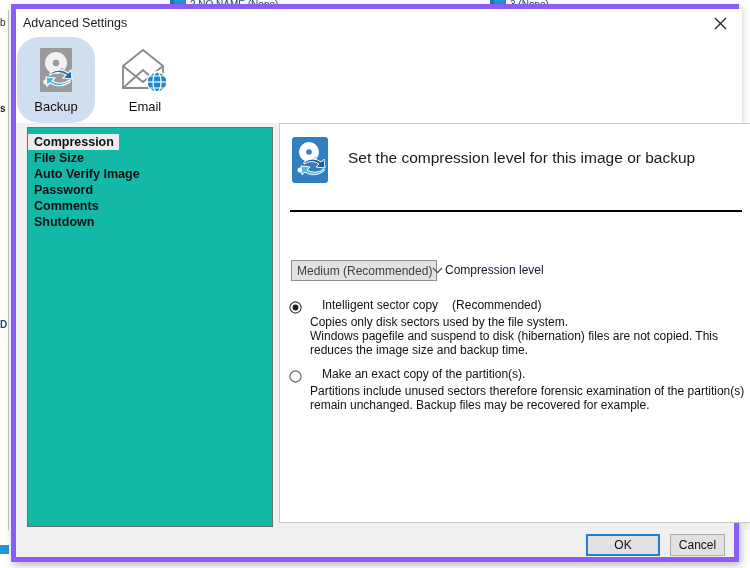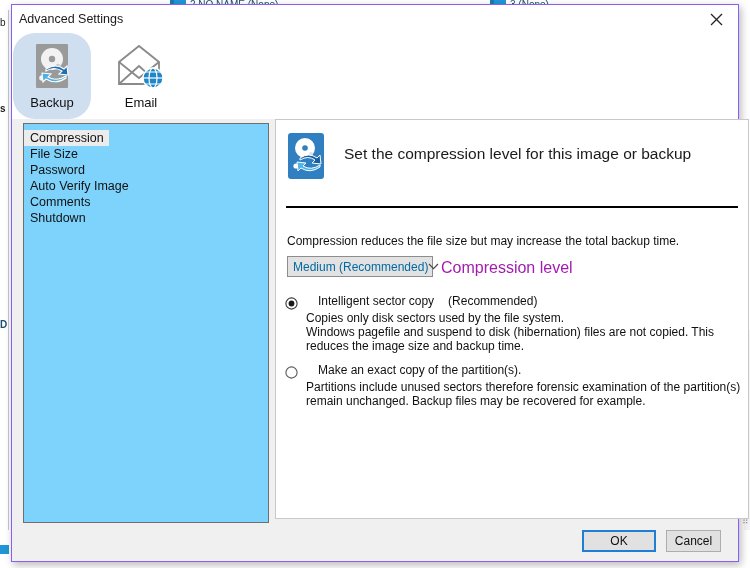--- a/index.html
+++ b/index.html
@@ -55,21 +55,21 @@
   .bg-dots {
     position: absolute; left: 742px; top: 518px;
     font-size: 9px; color: #9a9a9a; letter-spacing: 1px; line-height: 7px;
   }
 
   
   #dialog {
     position: absolute; left: 11px; top: 4px;
     width: 728px; height: 558px;
     background: #f0f0f0;
-    border: 1px solid #8b5cf6;
+    border: 5px solid #8b5cf6;
     box-shadow: 2px 3px 8px rgba(0,0,0,0.28);
   }
   .titlebar {
     position: absolute; left: 0; top: 0; width: 726px; height: 28px;
     background: #ffffff;
   }
   .title-text {
     position: absolute; left: 7px; top: 6px;
     font-size: 12.5px; color: #1a1a1a;
     line-height: 16px;
@@ -101,24 +101,25 @@
     display: flex; align-items: center; justify-content: center;
   }
   .tab .tab-label {
     font-size: 13px; color: #111; margin-top: 2px;
   }
 
   
   .listbox {
     position: absolute; left: 11px; top: 118px;
     width: 246px; height: 400px;
-    background: #7dd3fc;
+    background: #14b8a6;
     border: 1px solid #6f6f6f;
     padding: 4px 0 0 0;
     overflow: hidden;
+    font-weight: bold;
   }
   .listitem {
     font-size: 12.5px; color: #111;
     padding: 0px 5px 0px 6px;
     height: 16px; line-height: 16px;
     white-space: nowrap;
     cursor: default;
     display: inline-block;
   }
   .listitem-row { height: 16px; }
@@ -151,29 +152,29 @@
   }
   .combo {
     position: absolute; left: 11px; top: 136px;
     width: 146px; height: 21px;
     background: #e2e2e2;
     border: 1px solid #8d8d8d;
     display: flex; align-items: center;
     cursor: default;
   }
   .combo-value {
-    font-size: 12px; color: #0369a1; padding-left: 5px; flex: 1;
+    font-size: 12px; color: #404040; padding-left: 5px; flex: 1;
     white-space: nowrap;
   }
   .combo-arrow {
     width: 20px; display: flex; align-items: center; justify-content: center;
   }
   .combo-label {
     position: absolute; left: 165px; top: 139px;
-    font-size: 16px; color: #a21caf;
+    font-size: 12px; color: #0f172a;
   }
 
   .radio-group { position: absolute; left: 9px; }
   .radio-row { display: flex; align-items: flex-start; }
   .radio-mark {
     width: 13px; height: 13px; margin-top: 2px; flex: none;
   }
   .radio-label {
     font-size: 12px; color: #111; margin-left: 20px; white-space: nowrap;
   }
@@ -265,22 +266,22 @@
         </svg>
       </div>
       <div class="tab-label">Email</div>
     </div>
 
   </div>
 
   <div class="listbox">
     <div class="listitem-row"><span class="listitem selected">Compression</span></div>
     <div class="listitem-row"><span class="listitem">File Size</span></div>
+    <div class="listitem-row"><span class="listitem">Auto Verify Image</span></div>
     <div class="listitem-row"><span class="listitem">Password</span></div>
-    <div class="listitem-row"><span class="listitem">Auto Verify Image</span></div>
     <div class="listitem-row"><span class="listitem">Comments</span></div>
     <div class="listitem-row"><span class="listitem">Shutdown</span></div>
   </div>
 
   <div class="rightpanel">
 
     <div class="rp-header">
       <div class="rp-header-icon">
         <svg width="40" height="48" viewBox="0 0 40 48">
           <rect x="2" y="1" width="36" height="46" rx="3" fill="#2f7fc1"></rect>
@@ -290,21 +291,20 @@
           <circle cx="10" cy="34" r="2.6" fill="#ffffff"></circle>
           <path d="M14 26 q9 -6 17 0 l3 -3 l1 9 l-9 -1 l3 -3 q-7 -5 -15 0 z" fill="#1560a0" stroke="#ffffff" stroke-width="1"></path>
           <path d="M34 35 q-10 7 -19 1 l-3 3 l-1 -9 l9 1 l-3 3 q8 5 17 -1 z" fill="#4fb6ea" stroke="#ffffff" stroke-width="1"></path>
         </svg>
       </div>
       <div class="rp-header-title">Set the compression level for this image or backup</div>
     </div>
 
     <div class="rp-sep"></div>
 
-    <div class="rp-intro">Compression reduces the file size but may increase the total backup time.</div>
 
     <div class="combo">
       <span class="combo-value">Medium (Recommended)</span>
       <span class="combo-arrow">
         <svg width="11" height="7" viewBox="0 0 11 7">
           <path d="M1 1 L5.5 5.6 L10 1" fill="none" stroke="#4a4a4a" stroke-width="1.2"></path>
         </svg>
       </span>
     </div>
     <div class="combo-label">Compression level</div>

